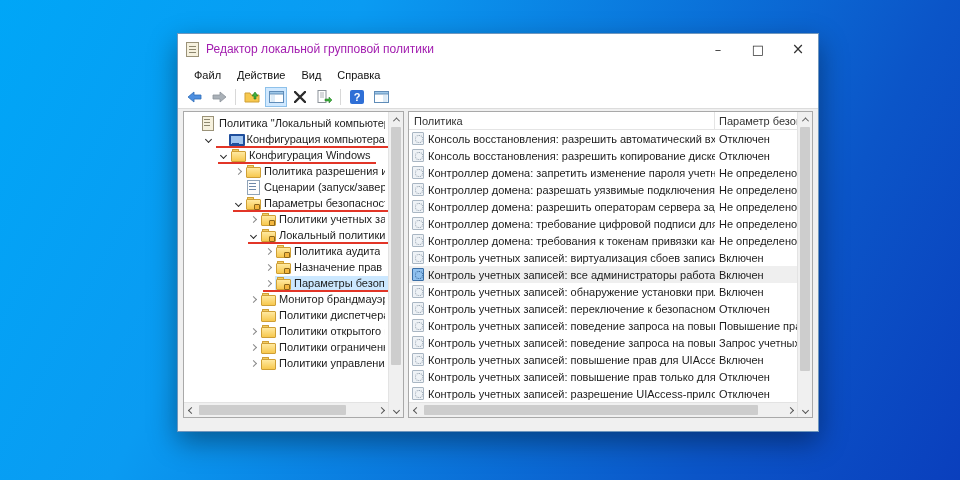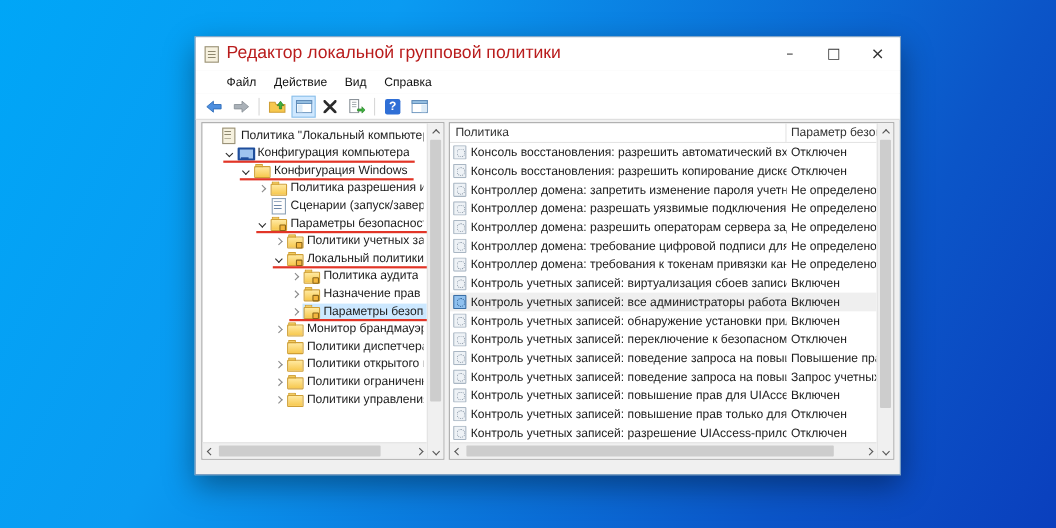--- a/index.html
+++ b/index.html
@@ -16,28 +16,28 @@
     background:#f0f0f0; border:1px solid #6f96bd;
     box-shadow:0 10px 26px rgba(0,0,0,.38);
     display:flex; flex-direction:column;
   }
 
   
   .titlebar { height:30px; background:#fff; display:flex; align-items:center; padding-left:8px; flex:0 0 auto; }
   .title-icon { width:13px; height:15px; background:#f6f1de; border:1px solid #9a9278; position:relative; margin-right:7px; flex:0 0 auto; }
   .title-icon::after { content:''; position:absolute; left:2px; right:2px; top:3px; height:8px;
     background:repeating-linear-gradient(#8d876f 0 1px, transparent 1px 3px); }
-  .title-text { font-size:16px; color:#b91c1c; flex:1 1 auto; white-space:nowrap; overflow:hidden; }
+  .title-text { font-size:12px; color:#a21caf; flex:1 1 auto; white-space:nowrap; overflow:hidden; }
   .win-controls { display:flex; height:100%; flex:0 0 auto; }
   .win-btn { width:40px; height:100%; display:flex; align-items:center; justify-content:center;
     font-size:13px; color:#333; font-family:"DejaVu Sans", sans-serif; }
   .win-btn.close { font-size:15px; }
 
   
-  .menubar { height:21px; background:#fff; display:flex; align-items:center; padding-left:20px; gap:0; flex:0 0 auto; }
+  .menubar { height:21px; background:#fff; display:flex; align-items:center; padding-left:8px; gap:0; flex:0 0 auto; }
   .menu-item { font-size:11px; color:#111; padding:2px 8px; }
 
   
   .toolbar { height:24px; background:#fff; border-bottom:1px solid #dcdcdc; display:flex; align-items:center; padding-left:6px; gap:2px; flex:0 0 auto; }
   .tb-btn { width:22px; height:20px; display:flex; align-items:center; justify-content:center; border:1px solid transparent; }
   .tb-btn.active { background:#cfe8ff; border:1px solid #8ec1ea; }
   .tb-sep { width:1px; height:16px; background:#d8d8d8; margin:0 3px; }
   .help-box { width:14px; height:14px; background:#2f6fd6; color:#fff; font-size:11px; font-weight:bold;
     display:flex; align-items:center; justify-content:center; border-radius:2px; }
 
@@ -187,21 +187,21 @@
       <div class="pane tree-pane">
         <div class="pane-main">
           <div class="tree-rows">
               <div class="tree-row" style="padding-left: 2px;">
                 <span class="expander"></span>
                 <span class="row-label">
                   <span class="ticon scroll"></span>
                   <span class="tlabel">Политика "Локальный компьютер"</span>
                 </span>
               </div>
-              <div class="tree-row" style="padding-left: 17px;">
+              <div class="tree-row" style="padding-left: 17px; justify-content: space-between;">
                 <span class="expander">
                   <i class="chev open"></i>
                 </span>
                 <span class="row-label ann" style="--ann: #e23527;">
                   <span class="ticon computer"></span>
                   <span class="tlabel">Конфигурация компьютера</span>
                 </span>
               </div>
               <div class="tree-row" style="padding-left: 32px;">
                 <span class="expander">

